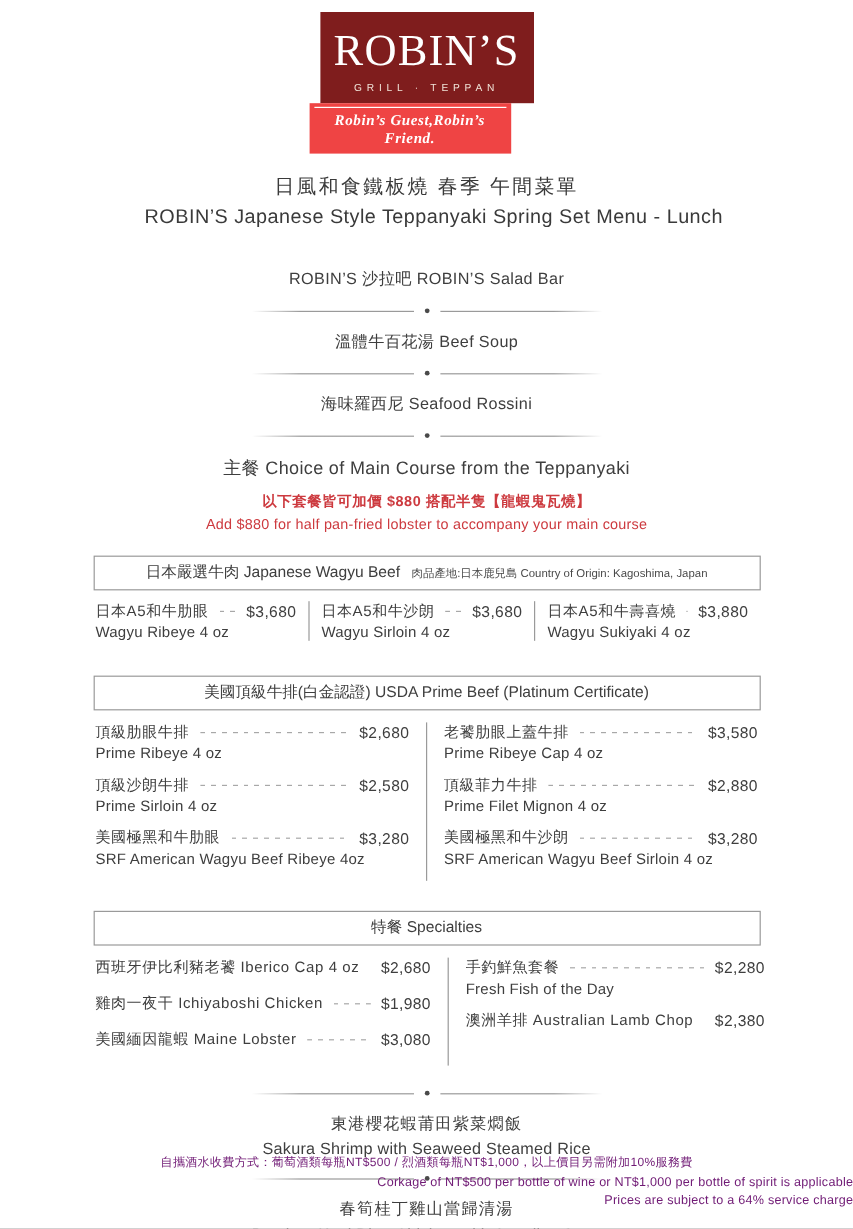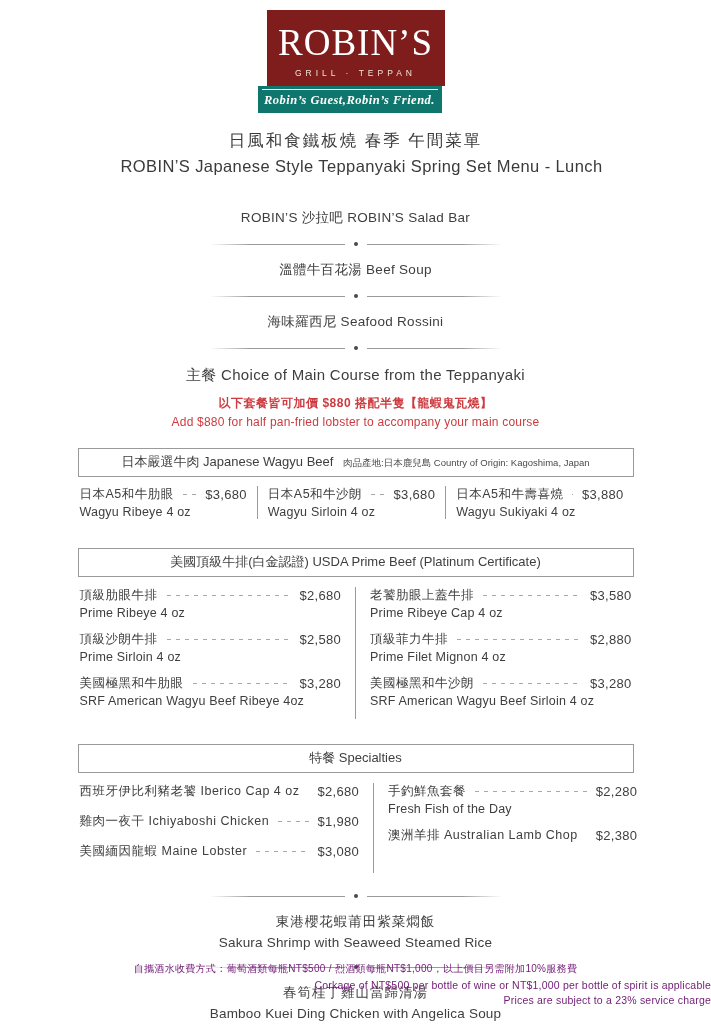--- a/index.html
+++ b/index.html
@@ -16,21 +16,21 @@
     padding:14px 0 8px;
   }
   .logo-name {
     font-family:"Liberation Serif","DejaVu Serif",serif;
     font-size:37px; letter-spacing:1px; line-height:1; color:#fff;
   }
   .logo-sub {
     margin-top:7px; font-size:8.5px; letter-spacing:4px; color:#f0e3d8;
   }
   .logo-ribbon {
-    width:184px; background:#0f766e; padding:3px 0 5px;
+    width:168px; background:#ef4444; padding:3px 0 5px;
   }
   .logo-tagline {
     border-top:1.5px solid #fff; margin:0 4px; padding-top:3px;
     font-family:"Liberation Serif","DejaVu Serif",serif;
     font-style:italic; font-weight:bold; font-size:12.5px; color:#fff;
     letter-spacing:0.5px;
   }
   
   .title-zh { margin-top:17px; text-align:center; font-size:16.5px; letter-spacing:2px; color:#3a3a3a; }
   .title-en { margin-top:5px; text-align:center; font-size:16.5px; letter-spacing:0.4px; color:#3a3a3a;padding-left:12px; }
@@ -55,21 +55,21 @@
   }
   .sec-header .sec-note { font-size:9.5px; color:#4a4a4a; margin-left:6px; }
   .menu-item { padding:0; }
   .item-line { display:flex; align-items:center; font-size:12.5px; }
   .item-line .zh { white-space:nowrap; letter-spacing:0.5px; }
   .leader { flex:1; height:1px; margin:0 9px;
     background-image:repeating-linear-gradient(90deg,#a8a8a8 0 4px,transparent 4px 9px); }
   .price { white-space:nowrap; font-size:13px; letter-spacing:0.3px; }
   .item-en { font-size:12.5px; margin-top:2px; letter-spacing:0.2px; }
   
-  .wagyu-row { display:flex; padding:9px 0 10px; }
+  .wagyu-row { display:flex; padding:9px 0 10px;justify-content:flex-end; }
   .wagyu-col { flex:1; padding:0 10px; }
   .wagyu-col:first-child { padding-left:2px; }
   .wagyu-col + .wagyu-col { border-left:1px solid #9a9a9a; }
   
   .two-col { display:flex; padding:10px 0 6px; }
   .two-col .col { flex:1; padding:0 14px 0 2px; }
   .two-col .col.right { border-left:1px solid #9a9a9a; padding:0 2px 0 14px; }
   .two-col .menu-item { margin-bottom:11px; }
   .two-col .menu-item.compact { margin-bottom:13px; }
   
@@ -256,16 +256,16 @@
   <div class="bcourse-en">Sakura Shrimp with Seaweed Steamed Rice</div>
   <div class="divider">
       <span class="dot"></span>
     </div>
   <div class="bcourse-zh">春筍桂丁雞山當歸清湯</div>
   <div class="bcourse-en">Bamboo Kuei Ding Chicken with Angelica Soup</div>
 
   <div class="footer">
     <div class="f-zh">自攜酒水收費方式：葡萄酒類每瓶NT$500 / 烈酒類每瓶NT$1,000，以上價目另需附加10%服務費</div>
     <div class="f-en">Corkage of NT$500 per bottle of wine or NT$1,000 per bottle of spirit is applicable</div>
-    <div class="f-en">Prices are subject to a 23% service charge</div>
+    <div class="f-en">Prices are subject to a 64% service charge</div>
   </div>
 
 </div>
 
 </body></html>

